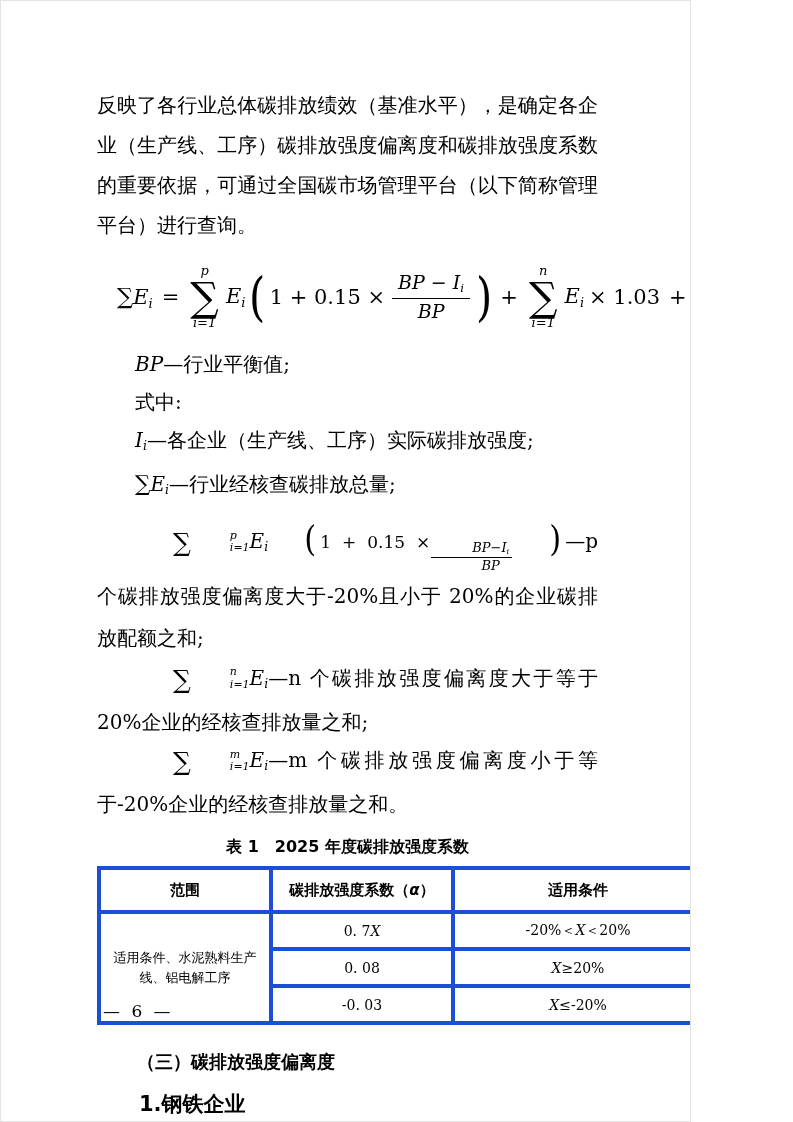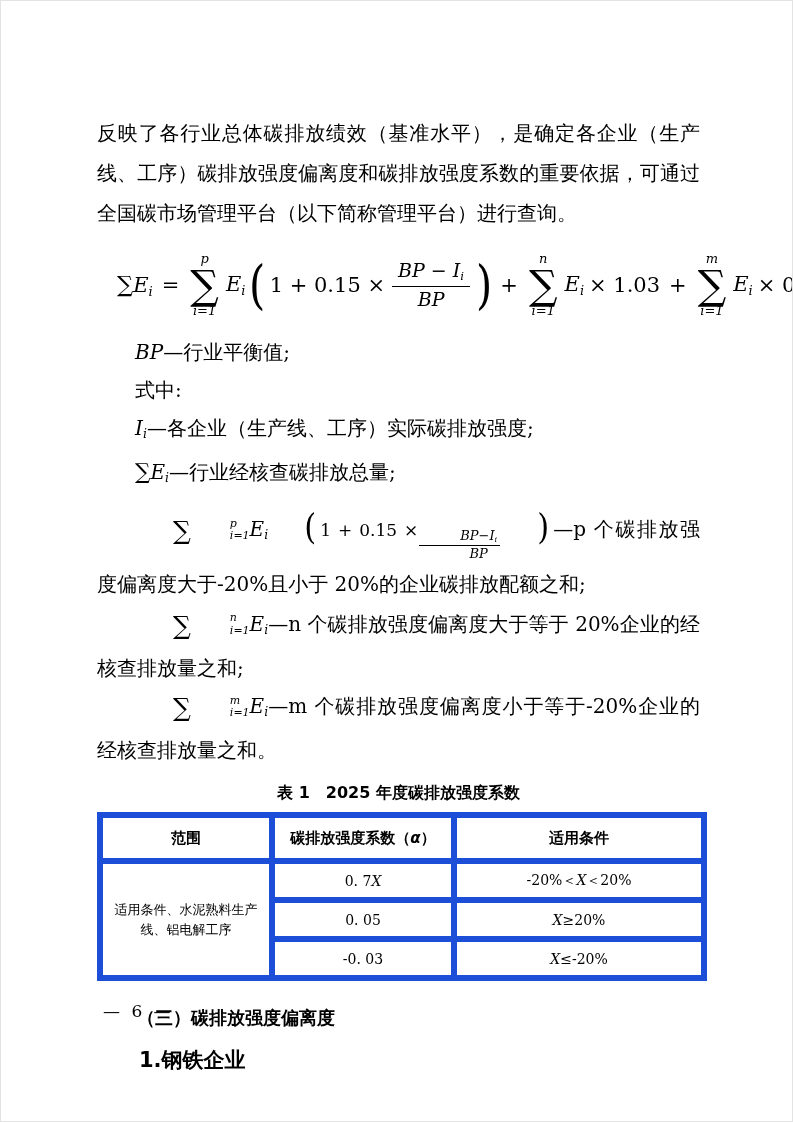--- a/index.html
+++ b/index.html
@@ -1,24 +1,24 @@
 <!DOCTYPE html>
 <html><head>
 <meta charset="utf-8">
 <style>
   html,body { margin:0; padding:0; background:#ffffff; }
   .page {
     position:relative;
-    width:793px; height:1122px;
+    width:691px; height:1122px;
     box-sizing:border-box;
     background:#ffffff;
     color:#000;
     border:1px solid #e3e3e3;
     font-family:"DejaVu Serif","Liberation Serif",serif;
-    padding:112px 92px 0 96px;
+    padding:84px 92px 0 96px;
     overflow:hidden;
   }
   
   .para {
     font-size:20px; line-height:40px;
     text-align:justify;
     margin:0;
   }
   .defp {
     font-size:20px; line-height:38px;
@@ -62,21 +62,21 @@
   
   .tbl-title {
     text-align:center; font-weight:bold; font-size:16px;
     font-family:"DejaVu Sans","Liberation Sans",sans-serif;
     margin:14px 0 8px 0;
   }
   table.tbl {
     border-collapse:collapse; table-layout:fixed;
     width:604px; border:2.5px solid #000;
   }
-  .tbl th, .tbl td { border:6px solid #1d4ed8; text-align:center; padding:0 4px; }
+  .tbl th, .tbl td { border:4px solid #1d4ed8; text-align:center; padding:0 4px; }
   .tbl th { font-size:15px; font-weight:bold; height:40px;
             font-family:"DejaVu Sans","Liberation Sans",sans-serif; }
   .tbl td { font-size:14px; height:33px; }
   .tbl td.scope { font-size:13px; line-height:20px; }
   
   .h-sec {
     font-size:18px; font-weight:bold; margin:22px 0 0 40px;
     line-height:30px; font-family:"DejaVu Serif","Liberation Serif",serif;
   }
   .h-sub {
@@ -178,21 +178,21 @@
       <th>范围</th>
       <th><span>碳排放强度系数（</span><span class="it">α</span><span>）</span></th>
       <th>适用条件</th>
     </tr>
     <tr>
       <td class="scope" rowspan="3">适用条件、水泥熟料生产线、铝电解工序</td>
       <td><span>0. 7</span><span class="it">X</span></td>
       <td><span>-20%＜</span><span class="it">X</span><span>＜20%</span></td>
     </tr>
     <tr>
-      <td><span>0. 05</span><span class="it"></span></td>
+      <td><span>0. 08</span><span class="it"></span></td>
       <td><span></span><span class="it">X</span><span>≥20%</span></td>
     </tr>
     <tr>
       <td><span>-0. 03</span><span class="it"></span></td>
       <td><span></span><span class="it">X</span><span>≤-20%</span></td>
     </tr>
   </tbody>
     </table>
 
   <div class="h-sec">（三）碳排放强度偏离度</div>

